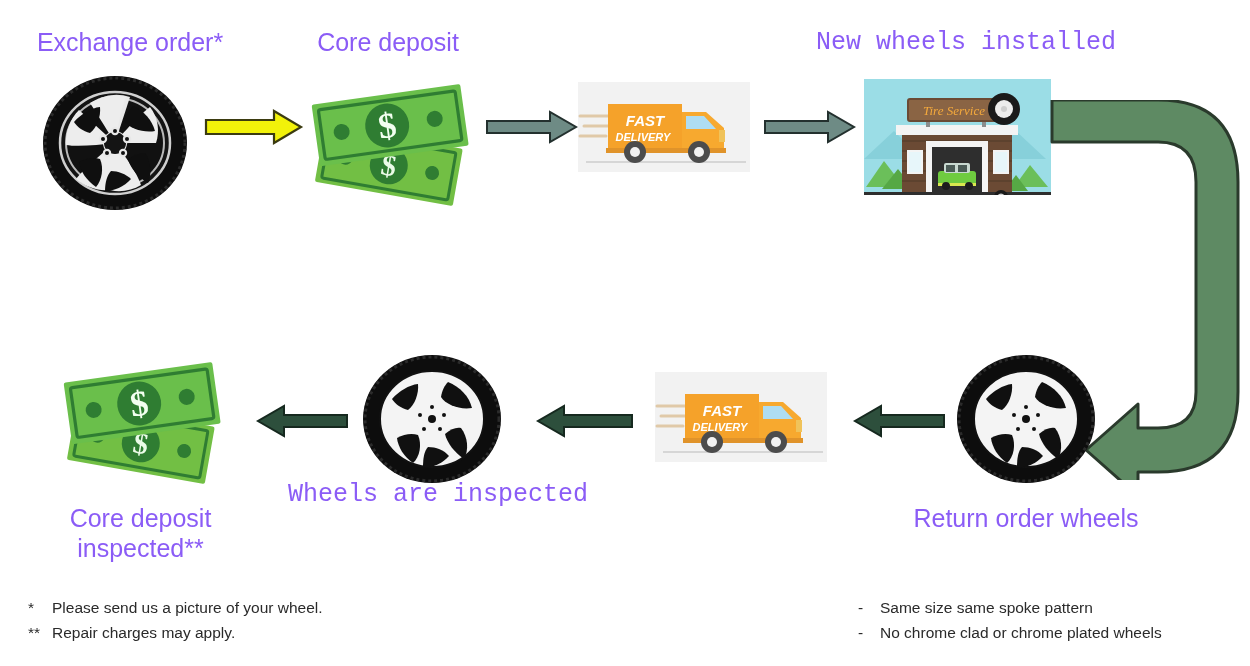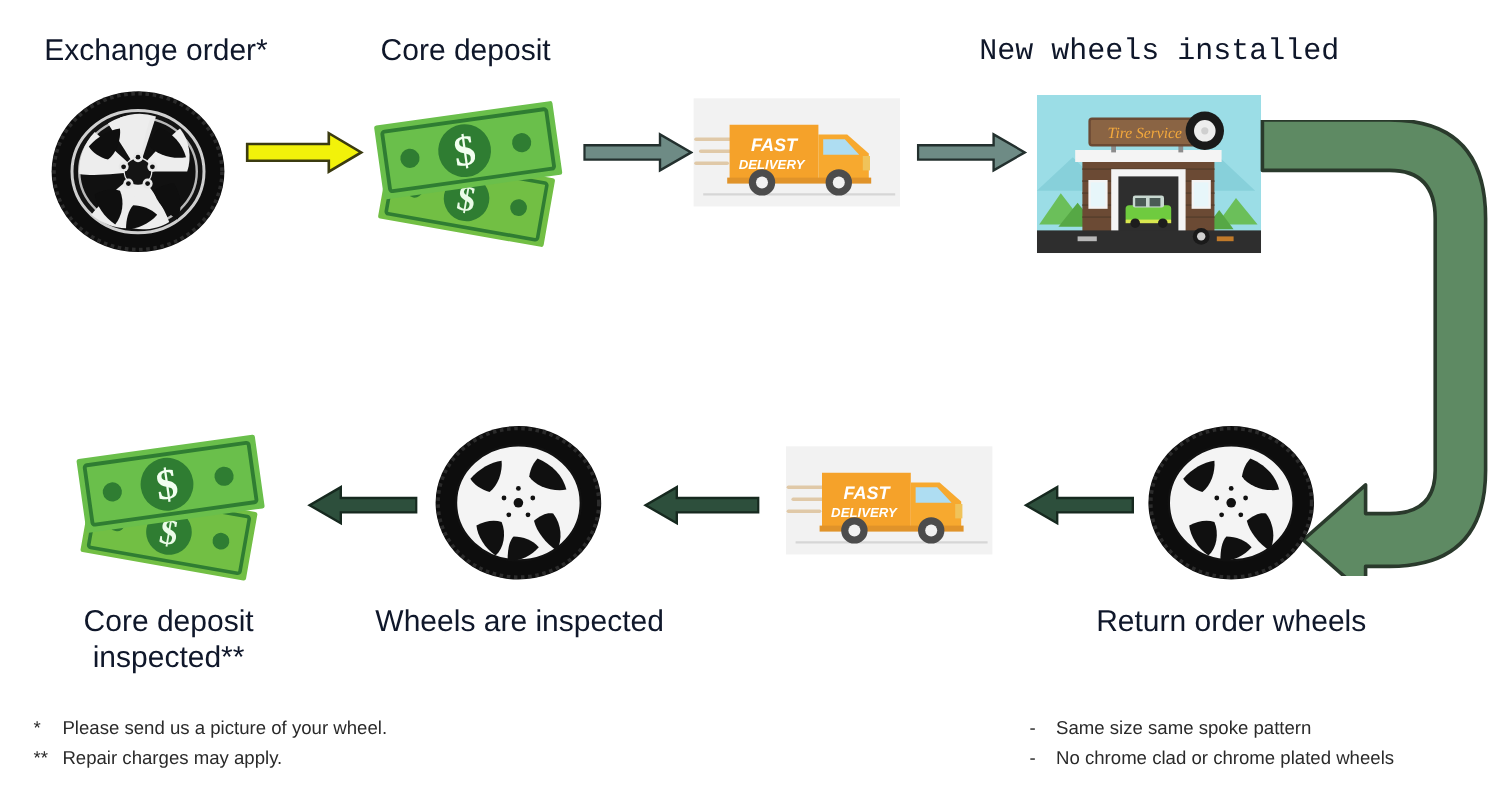--- a/index.html
+++ b/index.html
@@ -14,21 +14,21 @@
   #canvas {
     position: relative;
     width: 1250px;
     height: 666px;
     background: #ffffff;
     overflow: hidden;
   }
   .abs { position: absolute; }
   .label {
     font-size: 25px;
-    color: #0f172a;
+    color: #8b5cf6;
     text-align: center;
     line-height: 1.18;
     white-space: nowrap;
     font-weight: 400;
   }
   .label.wrap { white-space: normal; }
   #title {
     font-size: 41px;
     font-weight: bold;
     color: #BE1E2D;
@@ -167,21 +167,21 @@
         <circle cx="121" cy="70" r="5" fill="#f2f2f2"></circle>
     </svg>
   </div>
 
   <div class="abs" style="left:764px; top:110px; width:92px; height:34px;">
     <svg viewBox="0 0 92 34" width="92" height="34">
       <path d="M1 11 L64 11 L64 2 L90 17 L64 32 L64 23 L1 23 Z" fill="#6E8B85" stroke="#23302e" stroke-width="2" stroke-linejoin="miter"></path>
     </svg>
   </div>
 
-  <div class="abs imgbox" style="left:864px; top:79px; width:187px; height:132px;">
+  <div class="abs imgbox" style="left:864px; top:79px; width:187px; height:116px;">
     <svg viewBox="0 0 187 132" width="187" height="132">
       <rect x="0" y="0" width="187" height="132" fill="#9BDDE6"></rect>
 
       <path d="M0 80 L30 52 L58 80 Z" fill="#87D0DA"></path>
       <path d="M120 80 L150 50 L182 80 Z" fill="#87D0DA"></path>
 
       <path d="M2 108 L20 82 L40 108 Z" fill="#6BBF5A"></path>
       <path d="M18 110 L34 90 L50 110 Z" fill="#56A845"></path>
       <path d="M150 108 L166 86 L184 108 Z" fill="#6BBF5A"></path>
       <path d="M140 112 L152 96 L164 112 Z" fill="#56A845"></path>
@@ -367,21 +367,21 @@
         <circle cx="62" cy="63" r="2" fill="#111"></circle>
       <circle cx="74" cy="67" r="4" fill="#111"></circle>
     </svg>
   </div>
 
   <div class="abs label wrap" style="left:28px; top:504px; width:225px;">
     <span>Core deposit</span><br>
     <span>inspected**</span>
   </div>
 
-  <div class="abs label" style="left:288px; top:504px; width:290px;">Wheels are inspected</div>
+  <div class="abs label" style="left:288px; top:480px; width:290px;font-family:Liberation Mono, monospace;">Wheels are inspected</div>
 
   <div class="abs label" style="left:895px; top:504px; width:262px;">Return order wheels</div>
 
   <div class="abs" style="left:858px; top:595px;">
     <div class="note">
       <span class="mk dash">-</span><span>Same size same spoke pattern</span>
     </div>
     <div class="note">
       <span class="mk dash">-</span><span>No chrome clad or chrome plated wheels</span>
     </div>

